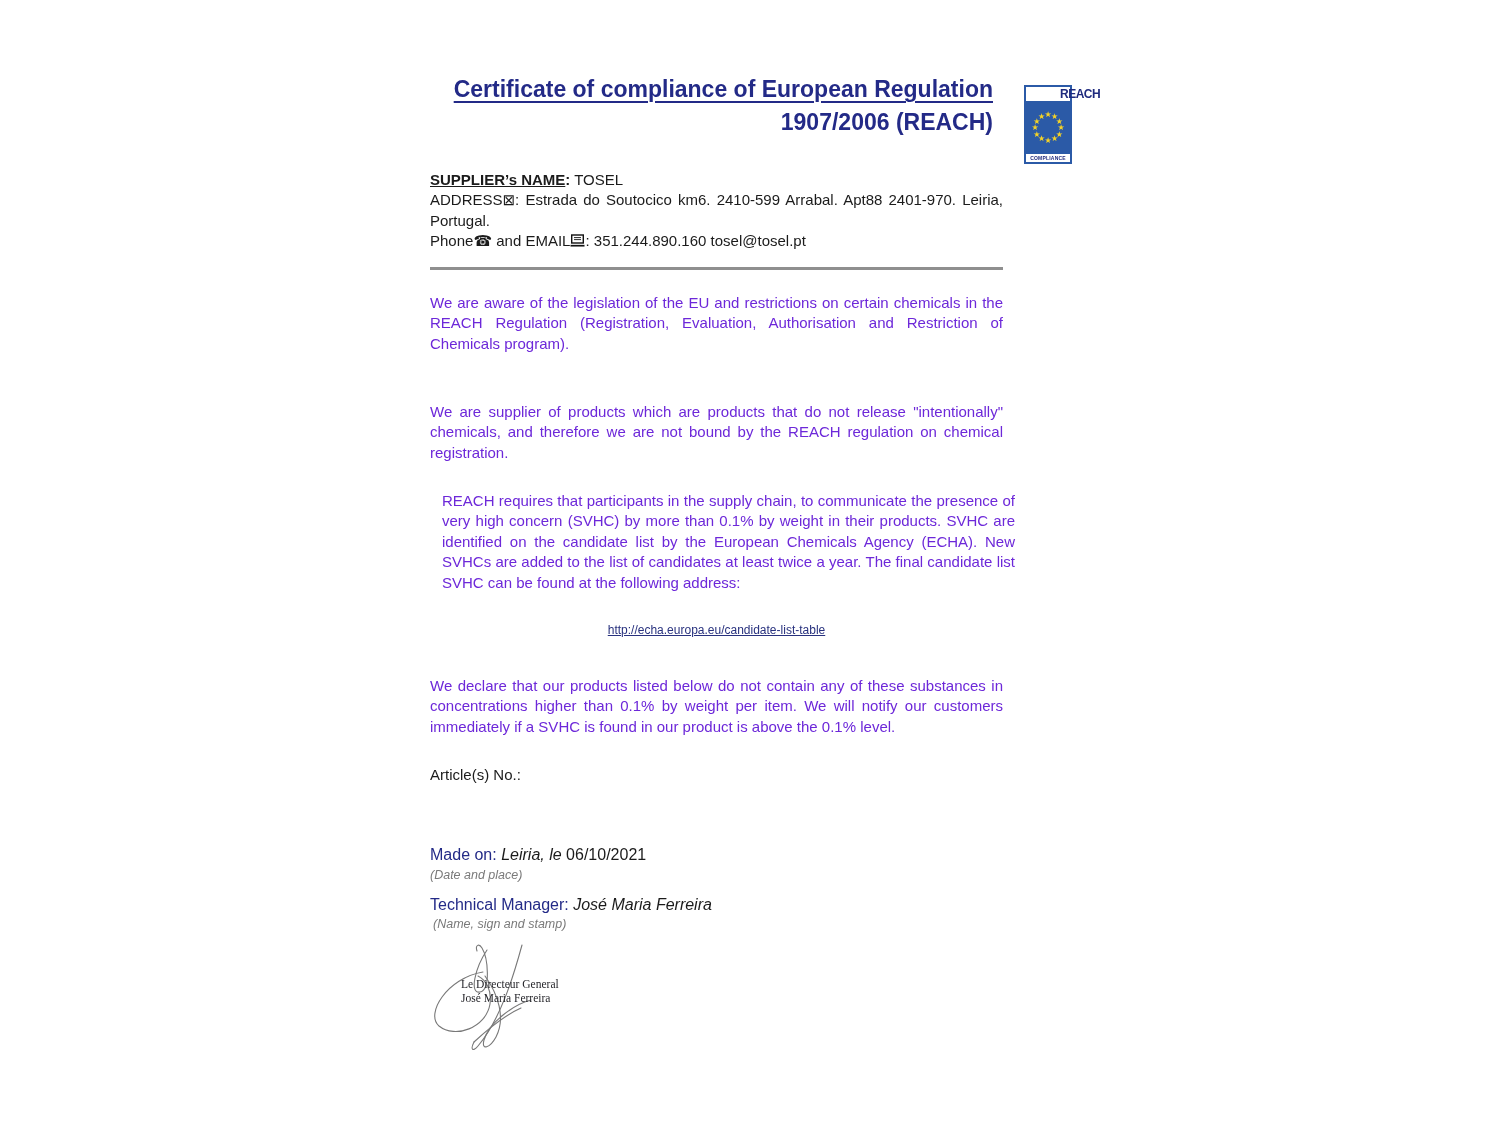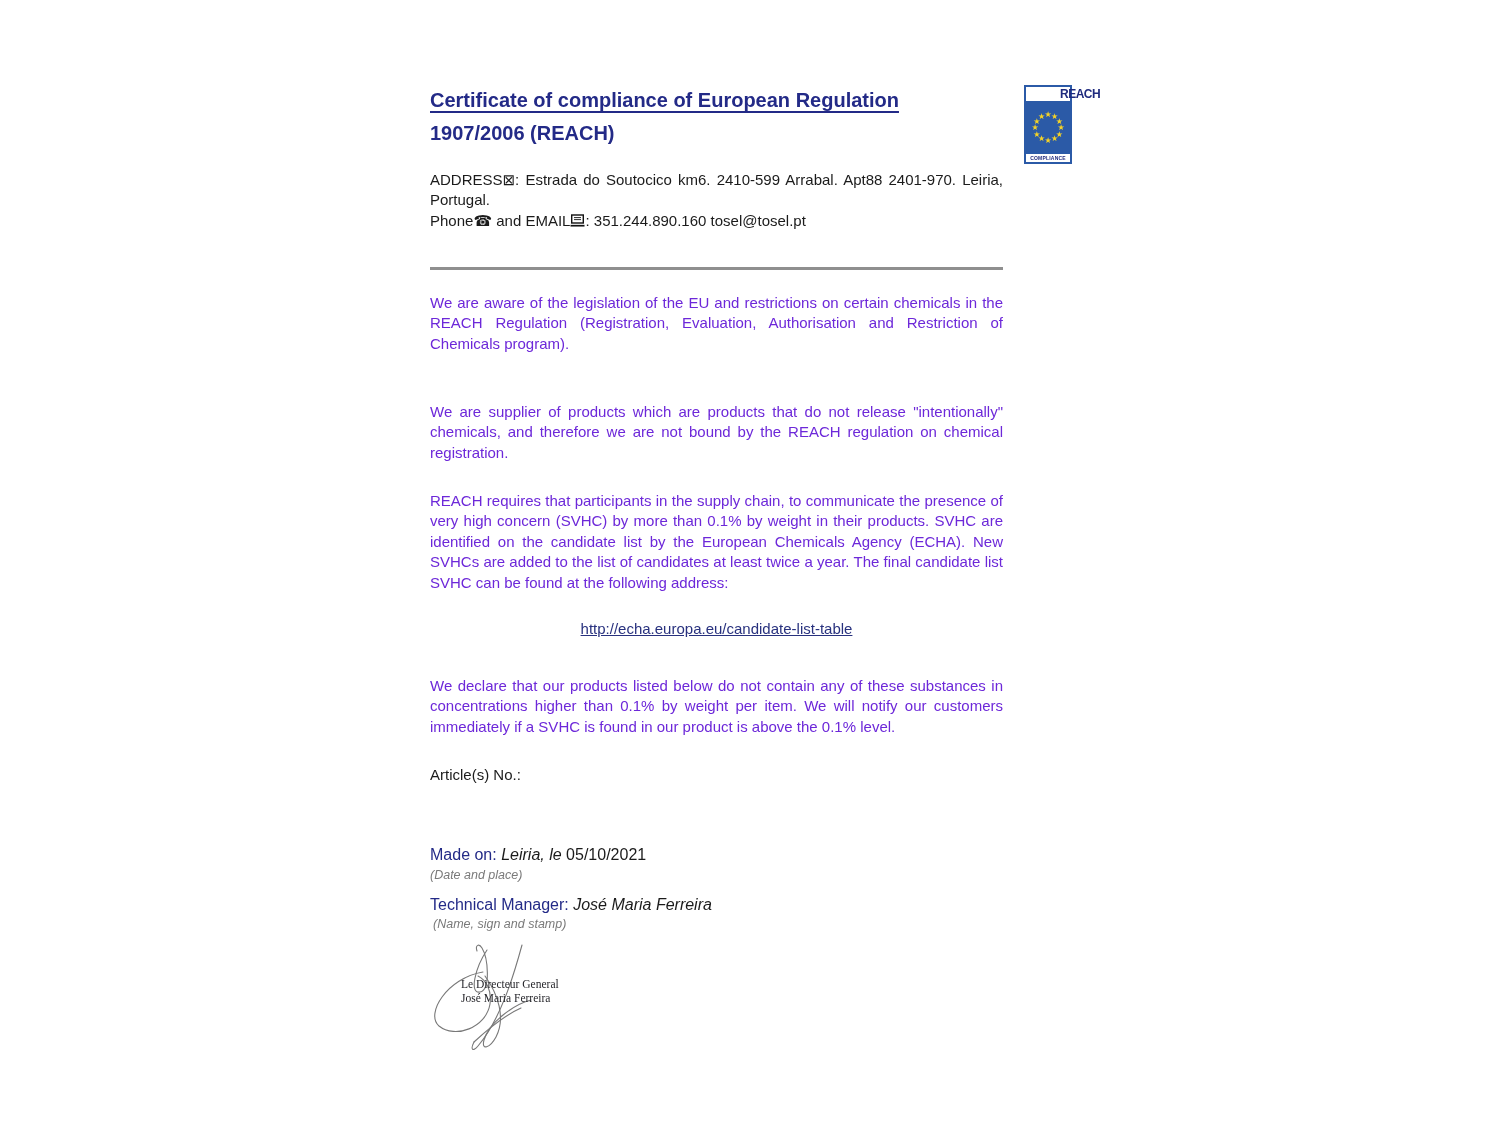--- a/index.html
+++ b/index.html
@@ -2,22 +2,22 @@
 <html><head>
 <meta charset="utf-8">
 <style>
   * { margin:0; padding:0; box-sizing:border-box; }
   html,body { width:1500px; height:1125px; background:#ffffff; overflow:hidden; }
   body { font-family:"Liberation Sans", sans-serif; color:#1b1b1b; position:relative; }
 
   .abs { position:absolute; }
 
   
-  .doc-title { left:430px; top:84px; width:563px; text-align:left;
-               color:#232a87; font-weight:bold; font-size:20px; line-height:33px; }
+  .doc-title { left:430px; top:73px; width:563px; text-align:right;
+               color:#232a87; font-weight:bold; font-size:23px; line-height:33px; }
   .doc-title .t1 { display:block; text-decoration:underline; text-decoration-thickness:2px; text-underline-offset:4px; }
   .doc-title .t2 { display:block; }
 
   
   .reach-logo { left:1024px; top:85px; width:48px; height:79px; background:#2b5aa7;
                 border:1px solid #2b5aa7; display:flex; flex-direction:column; }
   .logo-band { background:#ffffff; border:1px solid #2b5aa7; color:#1f2a7e; text-align:center;
                font-weight:bold; }
   .logo-top  { font-size:12px; line-height:14px; letter-spacing:-0.5px;
                font-family:"Liberation Sans", sans-serif; transform-origin:center;padding-left:34px; }
@@ -33,24 +33,24 @@
   .addr-l1 { display:block; text-align-last:justify; }
   .icon-char { font-size:15px; }
   .pc-icon svg { vertical-align:-1px; }
 
   
   .rule { left:430px; top:267px; width:573px; height:3px; background:#8f8f8f; }
 
   
   .para { left:430px; width:573px; font-size:15px; line-height:20.4px; color:#6d28d9;
           text-align:justify; }
-  .p1 { top:293px; } .p2 { top:386px;margin-top:16px; } .p3 { top:491px; } .p4 { top:676px; }
+  .p1 { top:293px; } .p2 { top:386px;margin-top:16px; } .p3 { top:491px;margin-left:12px; } .p4 { top:676px; }
 
   .link-line { left:430px; top:620px; width:573px; text-align:center; }
-  .link-line a { color:#28317e; font-size:15px; text-decoration:underline; }
+  .link-line a { color:#28317e; font-size:12px; text-decoration:underline; }
 
   .article-line { left:430px; top:766px; font-size:15px; color:#1b1b1b; }
 
   
   .made-on  { left:430px; top:846px; font-size:16px; }
   .manager  { left:430px; top:896px; font-size:16px; }
   .blue-label { color:#232a87; font-weight:normal; }
   .ital-black { font-style:italic; color:#1b1b1b;text-align:center; }
   .plain-black { color:#1b1b1b; }
   .caption { font-size:12.5px; font-style:italic; color:#7a7a7a; }
@@ -82,20 +82,21 @@
       <span class="star" style="transform: rotate(210deg) translateY(-13px) rotate(-210deg);">★</span>
       <span class="star" style="transform: rotate(240deg) translateY(-13px) rotate(-240deg);">★</span>
       <span class="star" style="transform: rotate(270deg) translateY(-13px) rotate(-270deg);">★</span>
       <span class="star" style="transform: rotate(300deg) translateY(-13px) rotate(-300deg);">★</span>
       <span class="star" style="transform: rotate(330deg) translateY(-13px) rotate(-330deg);">★</span>
     </div>
   <div class="logo-band logo-bottom">COMPLIANCE</div>
 </div>
 
 <div class="abs supplier">
+  <div><span class="sup-name-label">SUPPLIER’s NAME</span><span class="sup-name-colon">:</span><span> TOSEL</span></div>
   <div><span class="addr-l1"><span>ADDRESS</span><span class="icon-char">⊠</span><span>: Estrada do Soutocico km6. 2410-599 Arrabal. Apt88 2401-970. Leiria,</span></span><span>Portugal.</span></div>
   <div><span>Phone</span><span class="icon-char">☎</span><span> and EMAIL</span><span class="pc-icon"><svg width="15" height="13" viewBox="0 0 15 13">
           <rect x="1.7" y="1" width="11.6" height="8" fill="none" stroke="#111111" stroke-width="1.4"></rect>
           <line x1="4" y1="3.6" x2="11" y2="3.6" stroke="#111111" stroke-width="0.9"></line>
           <line x1="4" y1="5.6" x2="11" y2="5.6" stroke="#111111" stroke-width="0.9"></line>
           <line x1="0.5" y1="11.7" x2="14.5" y2="11.7" stroke="#111111" stroke-width="1.7"></line>
         </svg></span><span>: 351.244.890.160 tosel@tosel.pt</span></div>
 </div>
 
 <div class="abs rule"></div>
@@ -105,21 +106,21 @@
 <p class="abs para p3">REACH requires that participants in the supply chain, to communicate the presence of very high concern (SVHC) by more than 0.1% by weight in their products. SVHC are identified on the candidate list by the European Chemicals Agency (ECHA). New SVHCs are added to the list of candidates at least twice a year. The final candidate list SVHC can be found at the following address:</p>
 
 <div class="abs link-line">
   <a href="#">http://echa.europa.eu/candidate-list-table</a>
 </div>
 
 <p class="abs para p4">We declare that our products listed below do not contain any of these substances in concentrations higher than 0.1% by weight per item. We will notify our customers immediately if a SVHC is found in our product is above the 0.1% level.</p>
 
 <div class="abs article-line">Article(s) No.:</div>
 
-<div class="abs made-on"><span class="blue-label">Made on:</span><span class="ital-black"> Leiria, le </span><span class="plain-black">05/10/2021</span></div>
+<div class="abs made-on"><span class="blue-label">Made on:</span><span class="ital-black"> Leiria, le </span><span class="plain-black">06/10/2021</span></div>
 <div class="abs caption cap1">(Date and place)</div>
 
 <div class="abs manager"><span class="blue-label">Technical Manager:</span><span class="ital-black"> José Maria Ferreira</span></div>
 <div class="abs caption cap2">(Name, sign and stamp)</div>
 
 <div class="abs sig-svg">
   <svg width="180" height="115" viewBox="0 0 180 115">
     <g fill="none" stroke="#787878" stroke-width="1.1" stroke-linecap="round">
       <path d="M62,8 C50,26 44,52 55,50 C66,48 63,16 57,6 C54,1 50,3 52,9"></path>
       <path d="M58,30 C22,36 0,72 14,84 C30,97 61,86 65,62 C67,48 61,38 53,34"></path>

